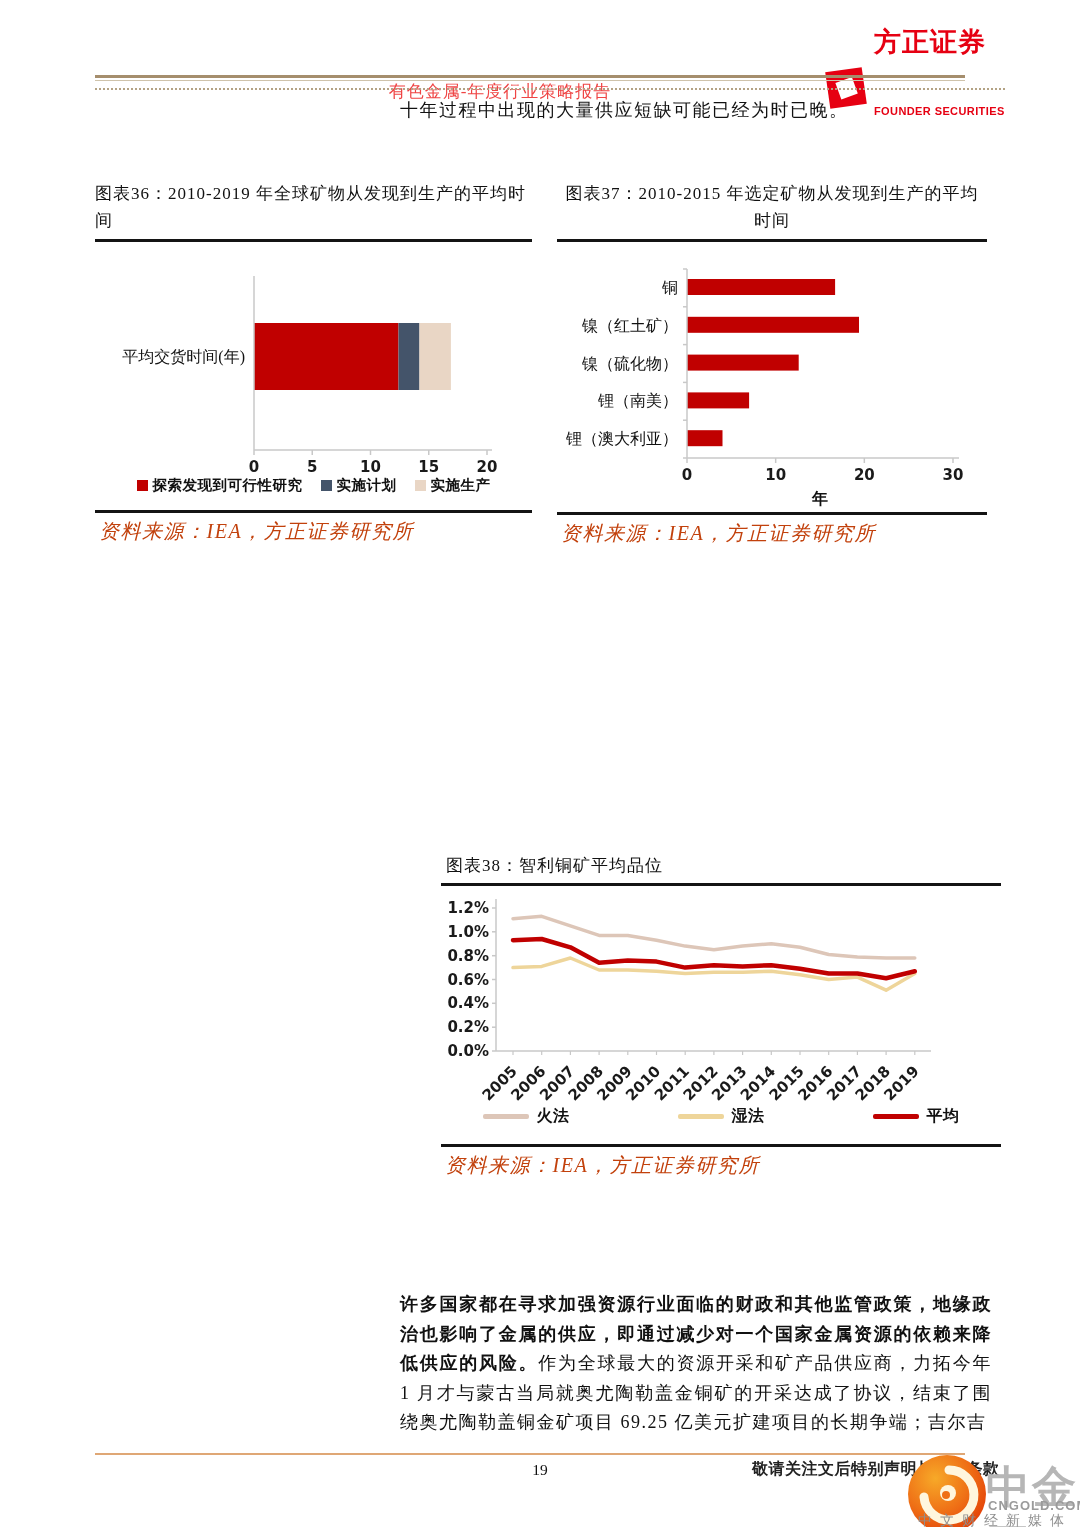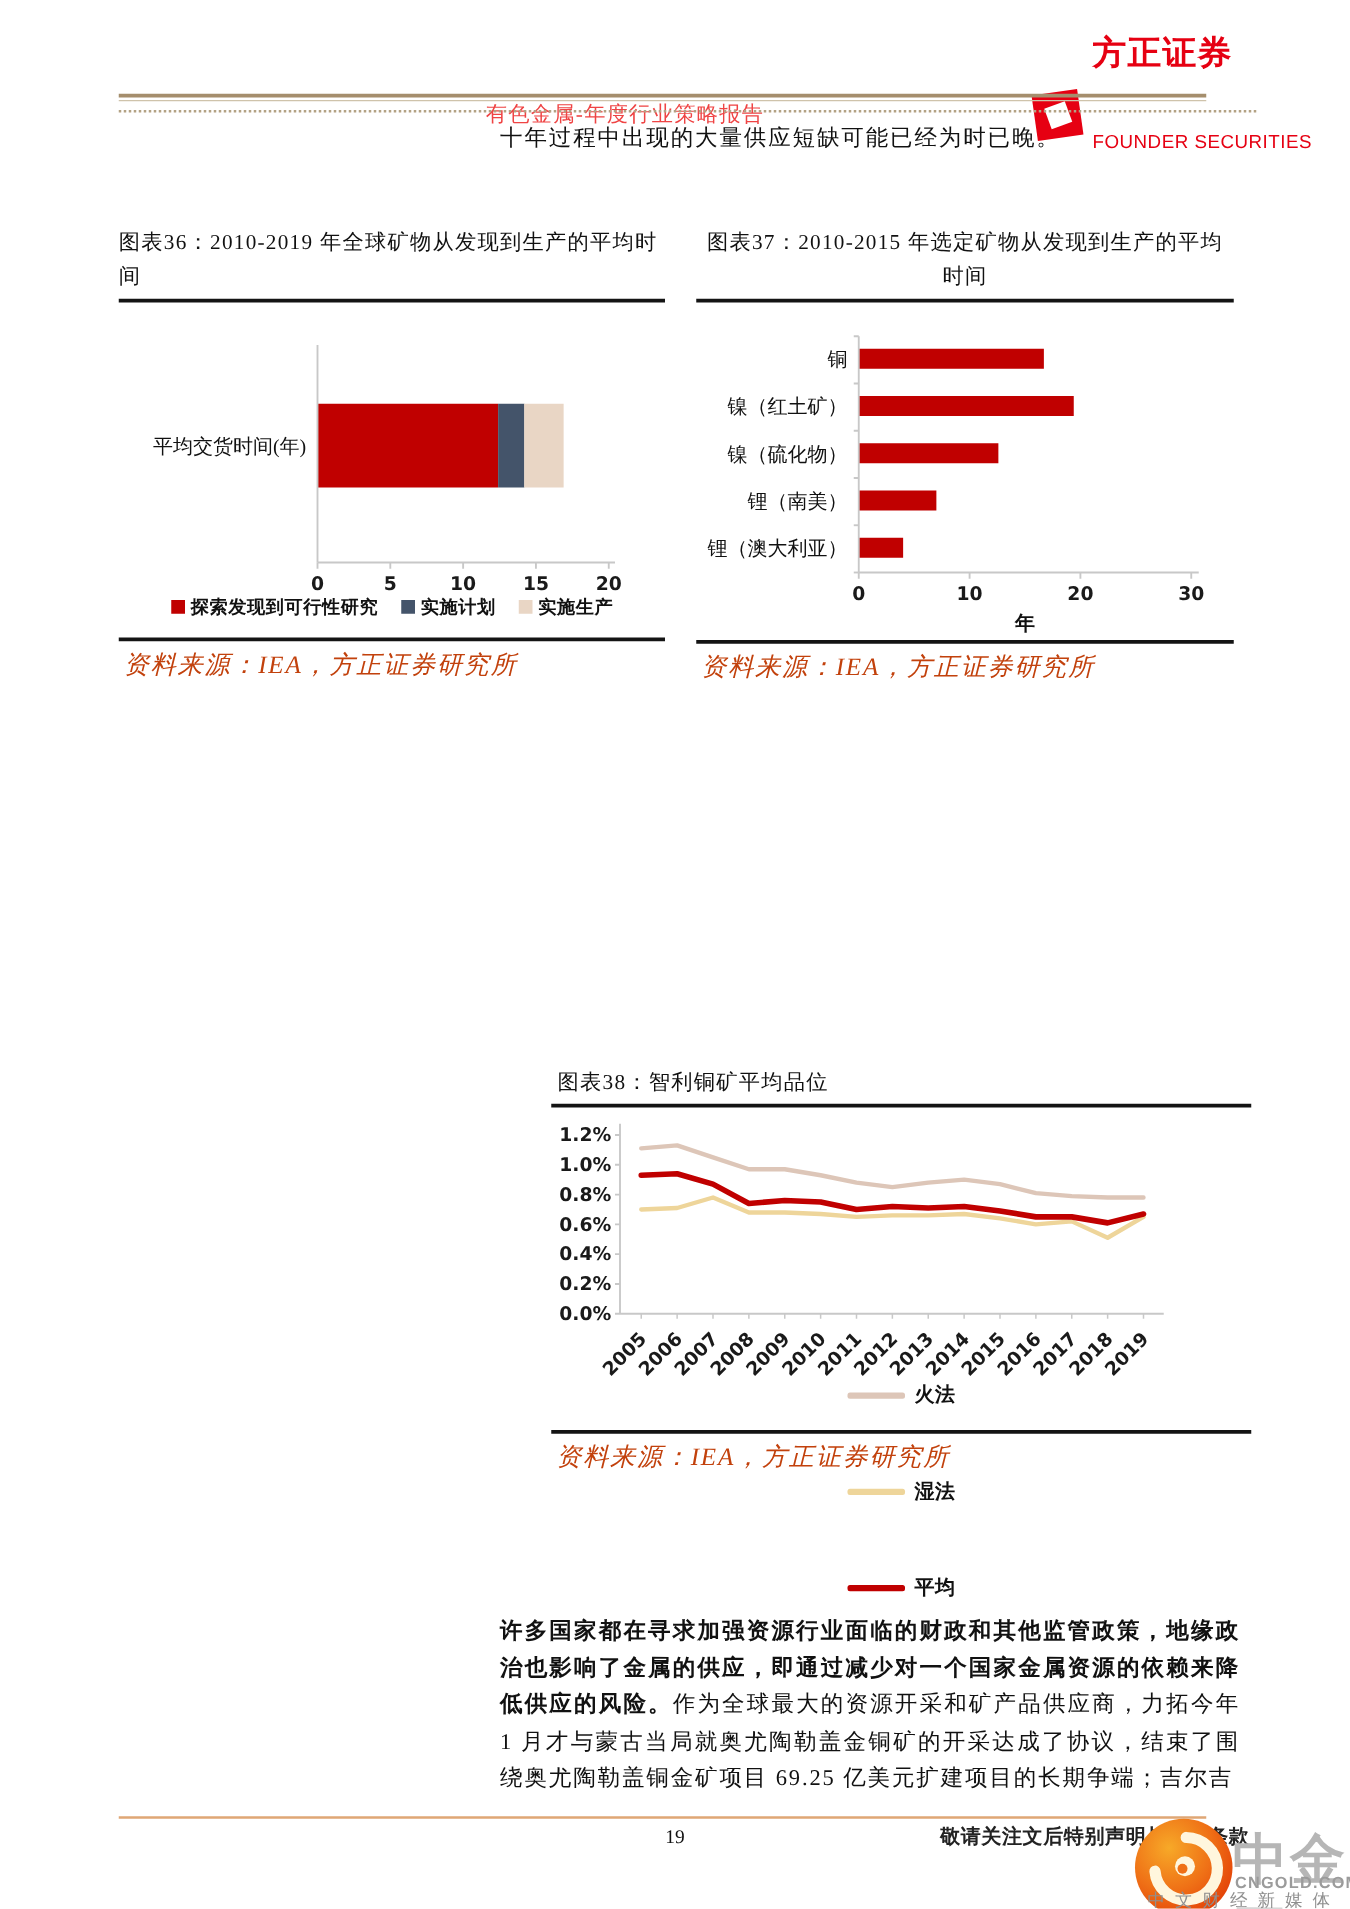--- a/index.html
+++ b/index.html
@@ -6,22 +6,22 @@
   .page{position:relative;width:1080px;height:1527px;background:#fff;overflow:hidden;
         font-family:"Liberation Serif","DejaVu Serif",serif;color:#111;}
   .abs{position:absolute;}
 
   
   .hdr-title{top:50px;left:0;width:1000px;text-align:center;font-size:17px;color:#ef4444;letter-spacing:1px;margin-top:30px;}
   .logo{top:27px;left:823px;display:flex;align-items:flex-end;}
   .logo-txt{margin-left:5px;}
   .logo-cn{font-family:"Liberation Sans","DejaVu Sans",sans-serif;font-weight:bold;color:#e60012;
            font-size:27px;line-height:30px;letter-spacing:1px;}
-  .logo-en{font-family:"Liberation Sans","DejaVu Sans",sans-serif;font-weight:normal;color:#e60012;
-           font-size:15px;letter-spacing:0.4px;margin-top:48px;}
+  .logo-en{font-family:"Liberation Sans","DejaVu Sans",sans-serif;font-weight:bold;color:#e60012;
+           font-size:11px;letter-spacing:0.4px;margin-top:48px;}
   .rule-tan{top:75px;left:95px;width:870px;height:3px;background:#a58e6d;}
   .rule-tan2{top:80px;left:95px;width:870px;height:1px;background:#cfc3ab;}
   .rule-dot{top:88px;left:95px;width:910px;border-top:2px dotted #b3a284;}
 
   .intro{top:98px;left:400px;width:600px;font-size:18px;letter-spacing:1.5px;}
 
   
   .fig{position:absolute;}
   .fig-title{position:absolute;top:0;left:0;right:0;font-size:17px;line-height:27px;letter-spacing:1px;color:#111;}
   .hrule{position:absolute;left:0;right:0;height:2.5px;background:#141414;}
@@ -205,21 +205,21 @@
         <line x1="416.4" y1="162" x2="416.4" y2="166" stroke="#c8c8c8" stroke-width="1.2"></line>
         <text transform="translate(421.4,183) rotate(-45)" text-anchor="end" class="tick" font-size="14.5">2017</text>
         <line x1="445.09999999999997" y1="162" x2="445.09999999999997" y2="166" stroke="#c8c8c8" stroke-width="1.2"></line>
         <text transform="translate(450.1,183) rotate(-45)" text-anchor="end" class="tick" font-size="14.5">2018</text>
         <line x1="473.8" y1="162" x2="473.8" y2="166" stroke="#c8c8c8" stroke-width="1.2"></line>
         <text transform="translate(478.8,183) rotate(-45)" text-anchor="end" class="tick" font-size="14.5">2019</text>
         <polyline points="72.0,29.7 100.7,27.3 129.4,36.9 158.1,46.4 186.8,46.4 215.5,51.2 244.2,57.1 272.9,60.7 301.6,57.1 330.3,54.7 359.0,58.3 387.7,65.5 416.4,67.9 445.1,69.0 473.8,69.0" fill="none" stroke="#ddc6b8" stroke-width="3.5" stroke-linejoin="round" stroke-linecap="round"></polyline>
         <polyline points="72.0,78.6 100.7,77.4 129.4,69.0 158.1,81.0 186.8,81.0 215.5,82.2 244.2,84.5 272.9,83.3 301.6,83.3 330.3,82.2 359.0,85.7 387.7,90.5 416.4,88.1 445.1,101.2 473.8,84.5" fill="none" stroke="#eed59a" stroke-width="3.5" stroke-linejoin="round" stroke-linecap="round"></polyline>
         <polyline points="72.0,51.2 100.7,50.0 129.4,58.3 158.1,73.8 186.8,71.4 215.5,72.6 244.2,78.6 272.9,76.2 301.6,77.4 330.3,76.2 359.0,79.8 387.7,84.5 416.4,84.5 445.1,89.3 473.8,82.2" fill="none" stroke="#c00000" stroke-width="4.5" stroke-linejoin="round" stroke-linecap="round"></polyline>
       </svg>
-    <div class="legend-row" style="top:254px;gap:56px;flex-direction:column;">
+    <div class="legend-row" style="top:254px;gap:108px;">
         <span class="item" style="font-size: 16px;">
           <span class="ln" style="background: rgb(221, 198, 184);"></span>
           <span>火法</span>
         </span>
         <span class="item" style="font-size: 16px;">
           <span class="ln" style="background: rgb(238, 213, 154);"></span>
           <span>湿法</span>
         </span>
         <span class="item" style="font-size: 16px;">
           <span class="ln" style="background: rgb(192, 0, 0);"></span>

